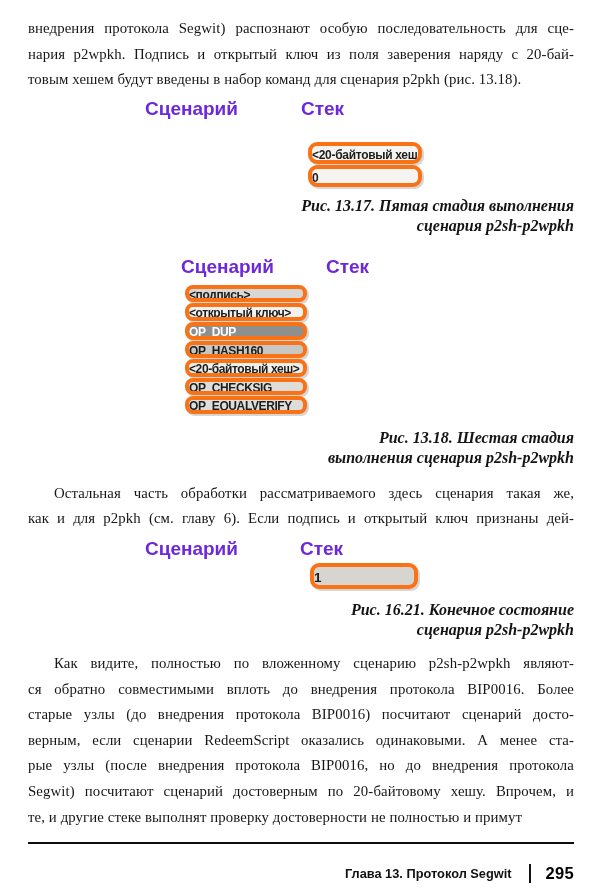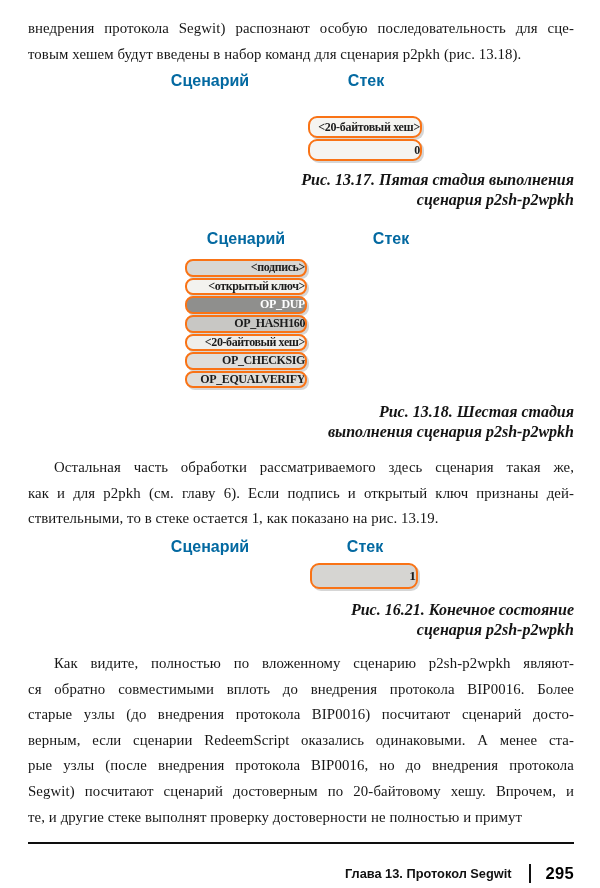--- a/index.html
+++ b/index.html
@@ -17,29 +17,29 @@
   .tline { text-align:justify; text-align-last:justify; white-space:nowrap; overflow:visible; }
   .tline-last { text-align-last:left; }
   .para-indent .tline:first-child { text-indent:26px; }
 
   
   .figure { position:relative; width:546px; }
   .fig-17 { height:140px; margin-top:5px; margin-bottom:18px; }
   .fig-18 { height:214px; margin-bottom:11px; }
   .fig-19 { height:103px; margin-top:6px; margin-bottom:10px; }
   .col-header {
-    position:absolute; top:0; width:130px; text-align:center;
+    position:absolute; top:0; width:130px; text-align:left;
     font-family:"Liberation Sans", sans-serif; font-weight:bold;
-    font-size:16px; color:#0369a1;
+    font-size:19px; color:#6d28d9;
   }
   .box-col { position:absolute; }
   .op-box {
-    border:2px solid #f97316; border-radius:9px;
-    font-family:Liberation Serif, serif; font-weight:bold;
-    text-align:right; color:#1c1c1c;
+    border:4px solid #f97316; border-radius:9px;
+    font-family:Liberation Sans, sans-serif; font-weight:bold;
+    text-align:left; color:#1c1c1c;
     box-shadow:2px 2px 0 rgba(0,0,0,0.16);
     overflow:hidden; white-space:nowrap;
   }
   .fig-17 .op-box { height:22px; line-height:18px; font-size:12px; letter-spacing:-0.3px; margin-bottom:1px; }
   .fig-18 .op-box { height:17.6px; line-height:13.6px; font-size:12px; letter-spacing:-0.4px; margin-bottom:1px; border-radius:8px; }
   .fig-19 .op-box { height:26px; line-height:22px; font-size:13.5px; }
   .fig-caption {
     position:absolute; left:0; width:100%;
     text-align:right; font-style:italic; font-weight:bold;
     font-size:16px; line-height:20px; white-space:pre-line; color:#141414;
@@ -62,20 +62,21 @@
   .footer-bar { width:2px; height:19px; background:#111; margin:0 15px 0 17px; }
   .page-number { font-size:16.5px; color:#000; letter-spacing:.3px; }
 </style>
 </head>
 <body>
 
 <div class="page">
 
   <div class="para">
       <div class="tline">внедрения протокола Segwit) распознают особую последовательность для сце-</div>
+      <div class="tline">нария p2wpkh. Подпись и открытый ключ из поля заверения наряду с 20-бай-</div>
       <div class="tline tline-last">товым хешем будут введены в набор команд для сценария p2pkh (рис. 13.18).</div>
     </div>
 
   <div class="figure fig-17">
     <span class="col-header" style="left:117px">Сценарий</span>
     <span class="col-header" style="left:273px">Стек</span>
     <div class="box-col">
       <div class="op-box" style="background-color: rgb(245, 244, 241); color: rgb(28, 28, 28);">&lt;20-байтовый хеш&gt;</div>
       <div class="op-box" style="background-color: rgb(245, 244, 241); color: rgb(28, 28, 28);">0</div>
     </div>
@@ -95,21 +96,20 @@
       <div class="op-box" style="background-color: rgb(222, 221, 218); color: rgb(28, 28, 28);">OP_CHECKSIG</div>
       <div class="op-box" style="background-color: rgb(222, 221, 218); color: rgb(28, 28, 28);">OP_EQUALVERIFY</div>
     </div>
     <div class="fig-caption">Рис. 13.18. Шестая стадия
 выполнения сценария p2sh-p2wpkh</div>
   </div>
 
   <div class="para para-indent">
       <div class="tline">Остальная часть обработки рассматриваемого здесь сценария такая же,</div>
       <div class="tline">как и для p2pkh (см. главу 6). Если подпись и открытый ключ признаны дей-</div>
-      <div class="tline tline-last">ствительными, то в стеке остается 1, как показано на рис. 13.19.</div>
     </div>
 
   <div class="figure fig-19">
     <span class="col-header" style="left:117px">Сценарий</span>
     <span class="col-header" style="left:272px">Стек</span>
     <div class="box-col">
       <div class="op-box" style="background-color: rgb(214, 213, 210); color: rgb(28, 28, 28);">1</div>
     </div>
     <div class="fig-caption">Рис. 16.21. Конечное состояние
 сценария p2sh-p2wpkh</div>

